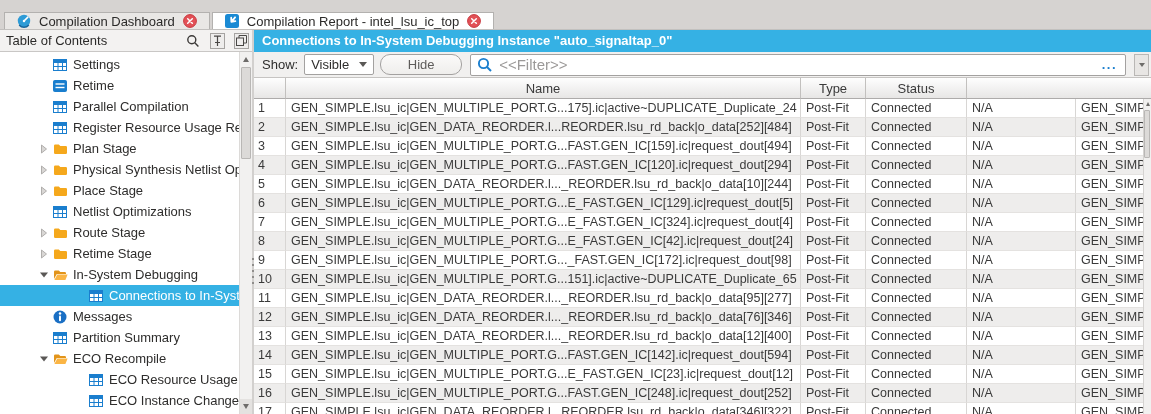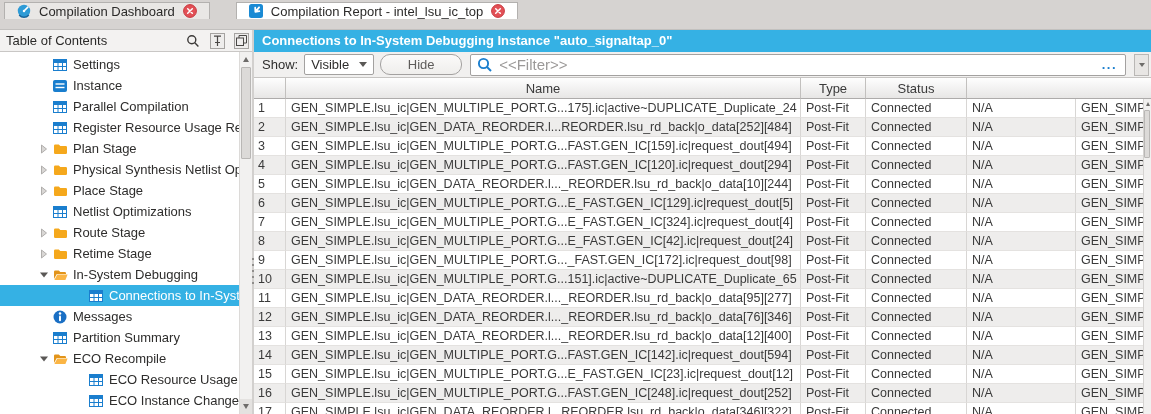--- a/index.html
+++ b/index.html
@@ -1,21 +1,21 @@
 <!DOCTYPE html>
 <html><head>
 <meta charset="utf-8">
 <style>
   *{margin:0;padding:0;box-sizing:border-box}
   html,body{width:1151px;height:414px;overflow:hidden}
   body{font-family:"Liberation Sans","DejaVu Sans",sans-serif;font-size:13px;color:#333;background:#fff}
   .app{position:relative;width:1151px;height:414px;overflow:hidden}
 
   
-  .tabbar{height:30px;background:#d6d3d1;display:flex;align-items:flex-start;border-bottom:1px solid #c2c0be}
+  .tabbar{height:30px;background:#d6d3d1;display:flex;align-items:flex-end;border-bottom:1px solid #c2c0be}
   .red-strip{width:4px;background:#8c2f33}
   .tab{display:flex;align-items:center;gap:7px;padding:0 11px;border:1px solid #b3b1af;border-bottom:none;background:#e9e7e5;margin-top:2px;cursor:default;white-space:nowrap}
   .tab.active{background:#fff}
   .tab .tlabel{color:#2b2a29}
 
   
   .main{display:flex;height:384px}
   .sidebar{width:252px;display:flex;flex-direction:column;background:#fff}
   .splitter{width:2px;background:#d2d0ce;position:relative}
   .splitter .dots{position:absolute;top:228px;left:0;width:2px;height:28px;background:repeating-linear-gradient(to bottom,#8f8d8b 0 2px,transparent 2px 6px)}
@@ -101,21 +101,21 @@
           </svg>
       </span>
       <span class="tlabel">Compilation Dashboard</span>
       <span class="plain-ic">
         <svg width="14" height="14" viewBox="0 0 14 14">
             <circle cx="7" cy="7" r="6.4" fill="#e25056" stroke="#c8393f"></circle>
             <path d="M4.7 4.7 L9.3 9.3 M9.3 4.7 L4.7 9.3" stroke="#fff" stroke-width="1.5" stroke-linecap="round"></path>
           </svg>
       </span>
     </div>
-    <div class="tab active" style="margin-left:26px">
+    <div class="tab active" style="margin-left:2px">
       <span class="plain-ic">
         <svg width="16" height="16" viewBox="0 0 16 16">
             <path d="M3.5 1 h9 q2.5 0 2.5 2.5 v9 q0 2.5 -2.5 2.5 h-9 q-2.5 0 -2.5 -2.5 v-9 q0 -2.5 2.5 -2.5 z" fill="#1a8ad4"></path>
             <g transform="rotate(40 8 8)">
               <path d="M8 3.2 v5.2 M5.3 6 L8 9 L10.7 6" stroke="#fff" stroke-width="1.8" fill="none" stroke-linecap="round" stroke-linejoin="round"></path>
             </g>
           </svg>
       </span>
       <span class="tlabel">Compilation Report - intel_lsu_ic_top</span>
       <span class="plain-ic">
@@ -167,21 +167,21 @@
           </div>
           <div class="tree-item lvl1">
             <span class="arrow"></span>
             <span class="ic">
               <svg width="14" height="12" viewBox="0 0 14 12">
                 <rect x="0.5" y="0.5" width="13" height="11" rx="1" fill="#1a7ece" stroke="#1a7ece"></rect>
                 <line x1="2.5" y1="4" x2="11.5" y2="4" stroke="#fff" stroke-width="1.4"></line>
                 <line x1="2.5" y1="7.5" x2="11.5" y2="7.5" stroke="#fff" stroke-width="1.4"></line>
               </svg>
             </span>
-            <span class="t-label">Instance</span>
+            <span class="t-label">Retime</span>
           </div>
           <div class="tree-item lvl1">
             <span class="arrow"></span>
             <span class="ic">
               <svg width="14" height="12" viewBox="0 0 14 12">
                 <rect x="0.5" y="0.5" width="13" height="11" fill="#fff" stroke="#1a7ece"></rect>
                 <rect x="0.5" y="0.5" width="13" height="3" fill="#1a7ece" stroke="#1a7ece"></rect>
                 <line x1="5" y1="3.5" x2="5" y2="11.5" stroke="#1a7ece"></line>
                 <line x1="9.5" y1="3.5" x2="9.5" y2="11.5" stroke="#1a7ece"></line>
                 <line x1="0.5" y1="7.5" x2="13.5" y2="7.5" stroke="#1a7ece"></line>

